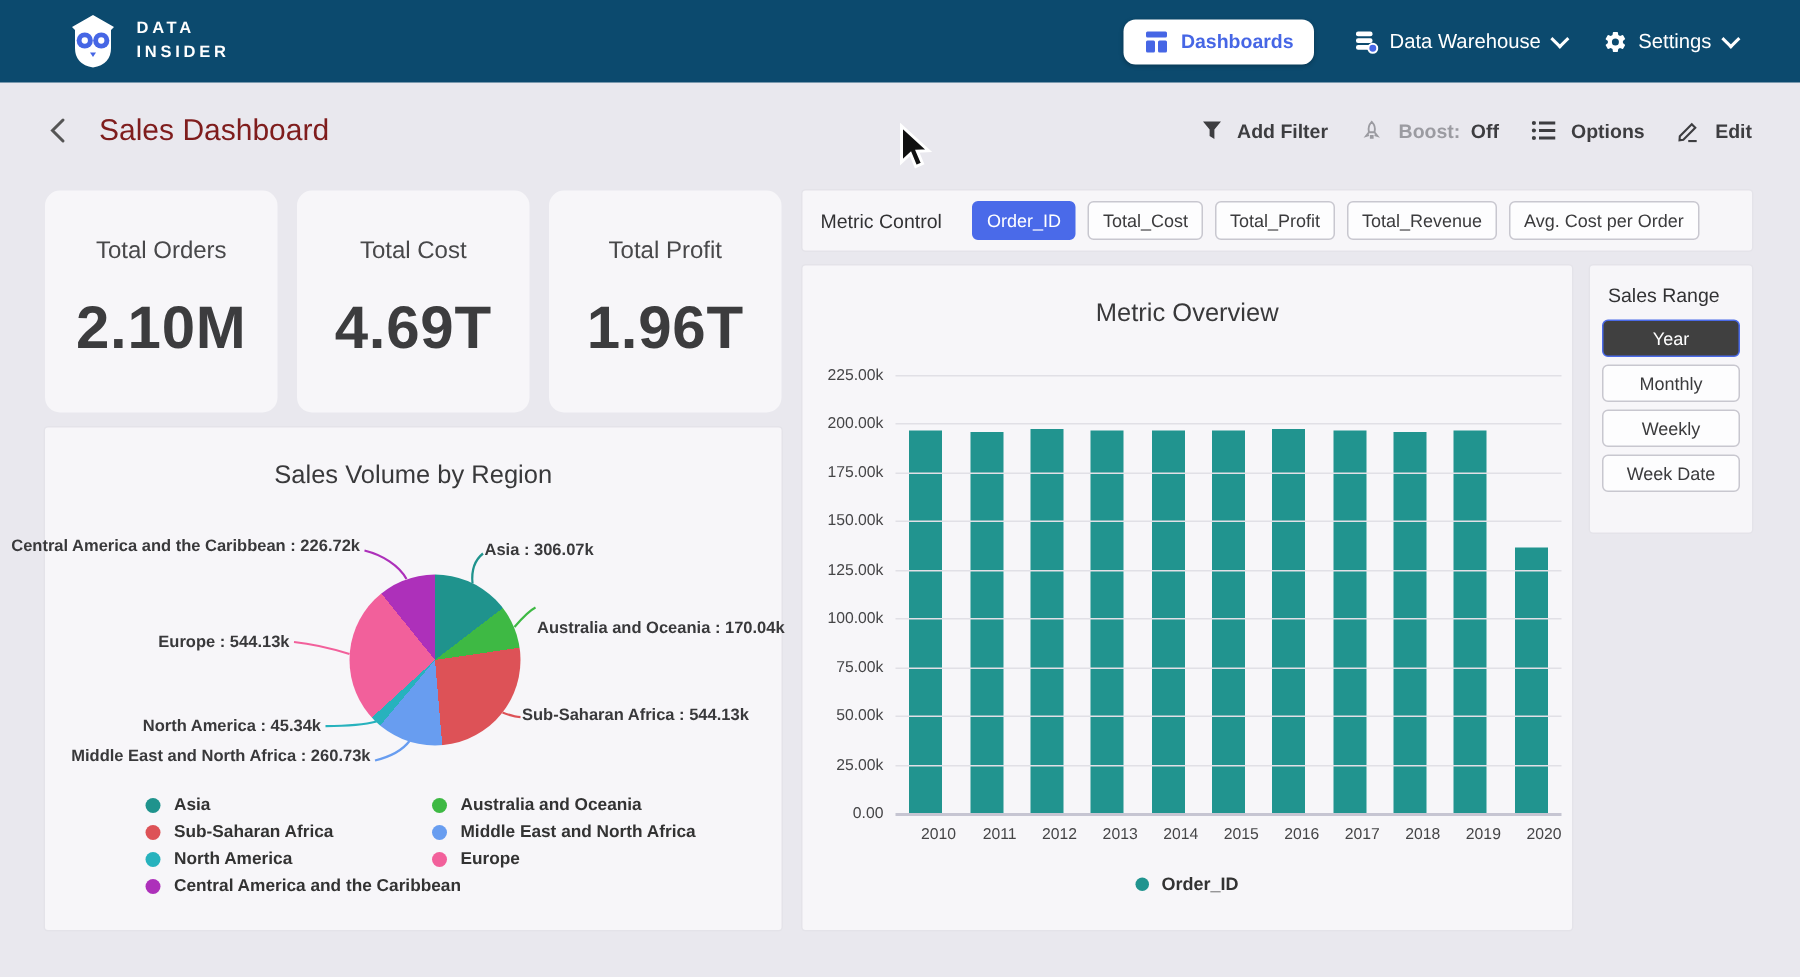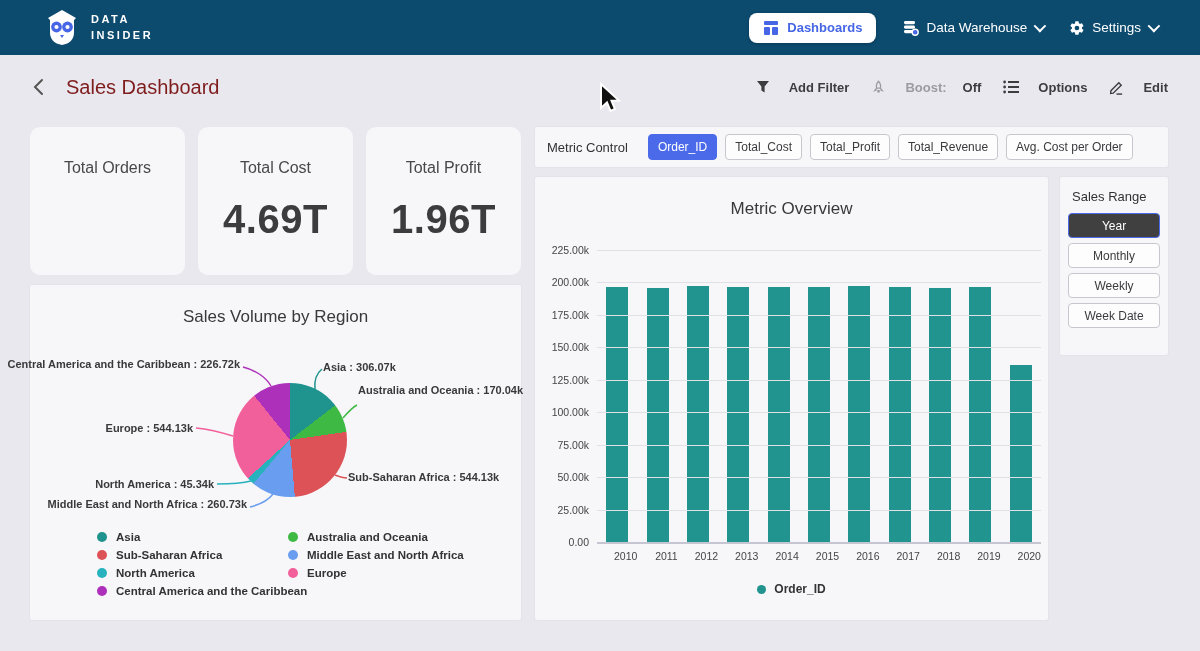--- a/index.html
+++ b/index.html
@@ -13,21 +13,21 @@
   .nav-right { display:flex; align-items:center; gap:26px; color:#fff; font-size:13.5px; }
   .nav-item { display:flex; align-items:center; gap:7px; cursor:pointer; }
   .pill { background:#fff; color:#4666e5; border-radius:8px; padding:7px 14px; font-weight:bold; font-size:13px; display:flex; align-items:center; gap:8px; box-shadow:0 1px 3px rgba(0,0,0,.25); }
   .chev { width:9px; height:9px; border-right:2px solid #fff; border-bottom:2px solid #fff; transform:rotate(45deg) translateY(-2px); display:inline-block; }
 
   
   .page-header { height:64px; display:flex; align-items:center; padding:0 32px; }
   .back-btn { display:flex; align-items:center; cursor:pointer; }
   .page-title { font-size:20px; color:#7f1d1d; margin-left:20px; font-weight:500; }
   .header-actions { margin-left:auto; display:flex; align-items:center; gap:22px; font-size:13px; font-weight:bold; color:#3d3d40; }
-  .h-action { display:flex; gap:19px; cursor:pointer; }
+  .h-action { display:flex; gap:10px; cursor:pointer; }
   .boost-label { color:#9b9ba1; }
   .boost-value { margin-left:-3px; }
 
   
   .card { position:absolute; background:#f7f6f9; border-radius:2px; box-shadow:0 0 0 1px rgba(0,0,0,0.02); }
   .kpi-row { position:absolute; left:30px; top:127px; width:491px; height:148px; display:flex; gap:13px; }
   .kpi-card { flex:1; background:#f7f6f9; border-radius:10px; text-align:center; padding-top:32px; }
   .kpi-label { font-size:16px; color:#48484a; }
   .kpi-value { font-size:40px; font-weight:bold; color:#3c3c3e; margin-top:20px; letter-spacing:.5px; }
 
@@ -155,20 +155,21 @@
         <path d="M8 15 L14 15" stroke="#3d3d40" stroke-width="1.5"></path>
       </svg>
       <span>Edit</span>
     </span>
   </div>
 </div>
 
 <div class="kpi-row" id="kpiRow">
     <div class="kpi-card">
       <div class="kpi-label">Total Orders</div>
+      <div class="kpi-value">2.10M</div>
     </div>
     <div class="kpi-card">
       <div class="kpi-label">Total Cost</div>
       <div class="kpi-value">4.69T</div>
     </div>
     <div class="kpi-card">
       <div class="kpi-label">Total Profit</div>
       <div class="kpi-value">1.96T</div>
     </div>
   </div>
@@ -279,21 +280,21 @@
       <path d="M313,133 C319,126 323,122 327,120" fill="none" stroke="#3eb944" stroke-width="1.5"></path>
       <path d="M305,190 C310,192 314,193 317,193" fill="none" stroke="#dd5257" stroke-width="1.5"></path>
       <path d="M243,209 C237,217 228,220 220,222" fill="none" stroke="#689df0" stroke-width="1.5"></path>
       <path d="M221,196 C210,199 196,199 187,199" fill="none" stroke="#27b2bd" stroke-width="1.5"></path>
       <path d="M203,151 C190,147 176,144 166,143" fill="none" stroke="#f2609b" stroke-width="1.5"></path>
       <path d="M241,101 C236,92 225,85 213,82" fill="none" stroke="#ad30ba" stroke-width="1.5"></path>
     </svg>
   <div class="pie" id="pie" style="background: conic-gradient(rgb(31, 147, 141) 0deg, rgb(31, 147, 141) 52.54deg, rgb(62, 185, 68) 52.54deg, rgb(62, 185, 68) 81.73deg, rgb(221, 82, 87) 81.73deg, rgb(221, 82, 87) 175.14deg, rgb(104, 157, 240) 175.14deg, rgb(104, 157, 240) 219.89deg, rgb(39, 178, 189) 219.89deg, rgb(39, 178, 189) 227.68deg, rgb(242, 96, 155) 227.68deg, rgb(242, 96, 155) 321.08deg, rgb(173, 48, 186) 321.08deg, rgb(173, 48, 186) 360deg);"></div>
   <div id="pieLabels">
       <div class="pie-label" style="left: 293px; top: 76px;">Asia : 306.07k</div>
-      <div class="pie-label" style="left: 328px; top: 99px;">Australia and Oceania : 170.04k</div>
+      <div class="pie-label" style="left: 328px; top: 128px;">Australia and Oceania : 170.04k</div>
       <div class="pie-label" style="left: 318px; top: 186px;">Sub-Saharan Africa : 544.13k</div>
       <div class="pie-label" style="right: 274px; top: 213px;">Middle East and North Africa : 260.73k</div>
       <div class="pie-label" style="right: 307px; top: 193px;">North America : 45.34k</div>
       <div class="pie-label" style="right: 328px; top: 137px;">Europe : 544.13k</div>
       <div class="pie-label" style="right: 281px; top: 73px;">Central America and the Caribbean : 226.72k</div>
     </div>
   <div class="pie-legend-col" id="pieLegend1" style="left:67px;">
       <div class="legend-row">
         <span class="dot" style="width: 10px; height: 10px; background: rgb(31, 147, 141);"></span>
         <span>Asia</span>

